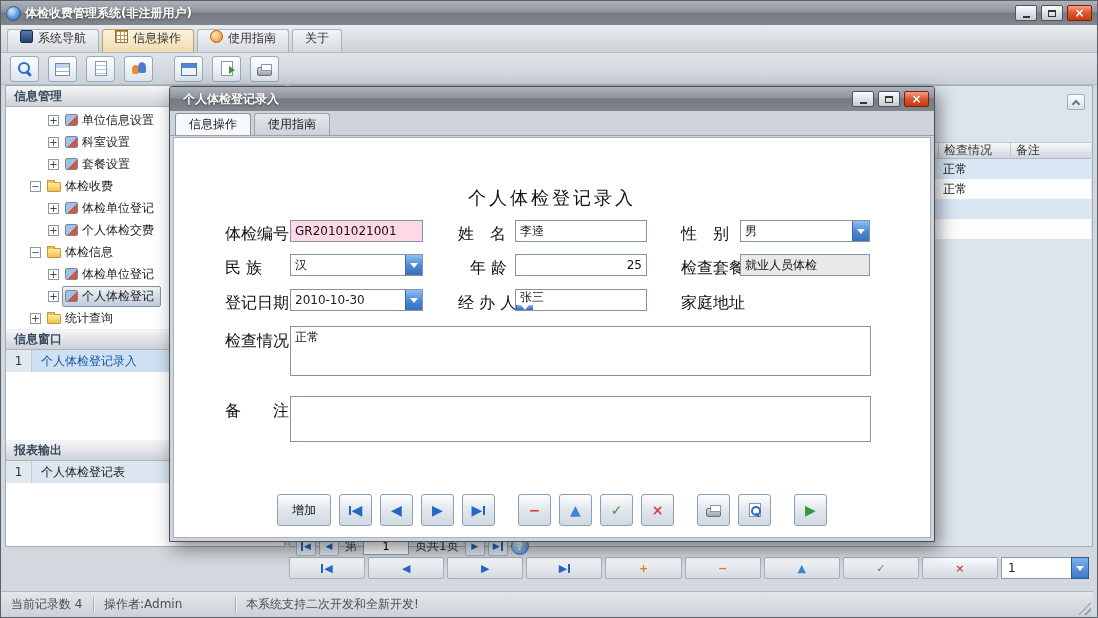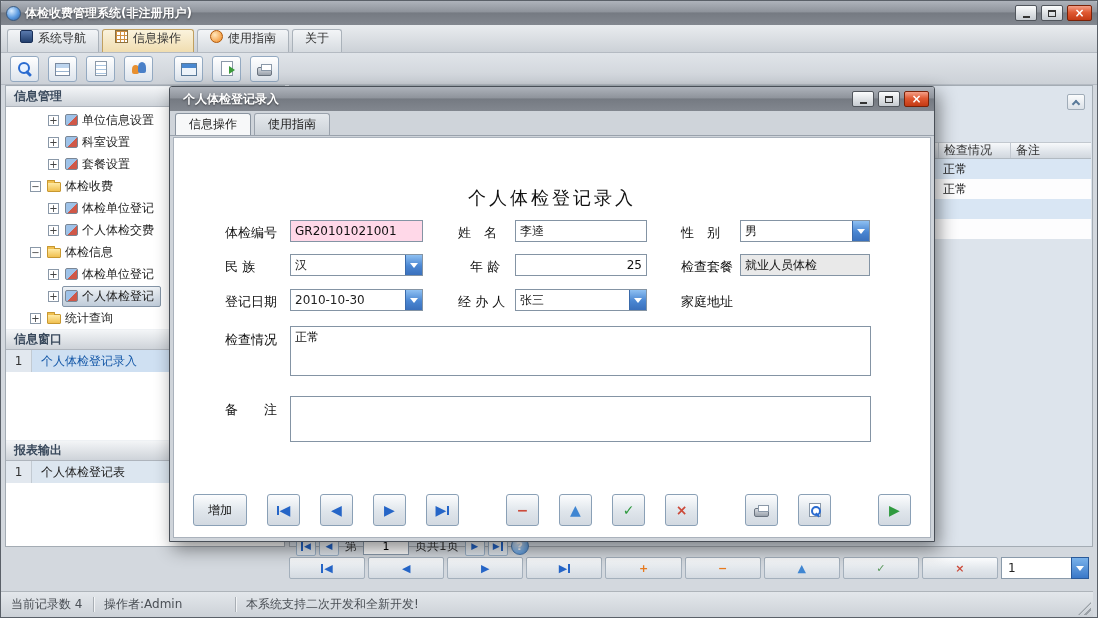--- a/index.html
+++ b/index.html
@@ -145,31 +145,31 @@
   .dlg-titlebar { height:24px; display:flex; align-items:center; gap:4px; padding:0 5px;
     background:linear-gradient(#aeb3bb 0%, #8f949c 45%, #757a82 50%, #82878f 100%); border-radius:2px 2px 0 0; }
   .dlg-title { color:#fff; font-weight:bold; margin-left:8px; text-shadow:0 1px 2px rgba(0,0,0,.5); }
   .dlg-tabs { height:25px; display:flex; align-items:flex-end; padding-left:5px; background:#cfd4da; border-bottom:1px solid #9aa2ac; }
   .dlg-tab { height:22px; display:flex; align-items:center; padding:0 13px; margin-right:3px;
     border:1px solid #9aa2ac; border-bottom:none; border-radius:3px 3px 0 0;
     background:linear-gradient(#e5e9ed,#ccd2d8); }
   .dlg-tab.active { background:#f7f8f9; border-color:#8a94a0; }
   .dlg-body { position:absolute; top:50px; left:3px; right:3px; bottom:3px; background:#fff; border:1px solid #aab2bc; }
   .form-title { position:absolute; top:48px; left:0; right:0; text-align:center; font-size:18px; letter-spacing:3px; color:#111; }
-  .f-label { position:absolute; font-size:13px; color:#111; white-space:nowrap; }
+  .f-label { position:absolute; font-size:16px; color:#111; white-space:nowrap; }
   .f-input { position:absolute; height:22px; border:1px solid #8494a4; font-size:12px; padding:0 4px; font-family:inherit; background:#fff; color:#111; }
   .f-input.pink { background:#ffd8e8; }
   .f-input.ro { background:#e9e9e9; }
   .f-input.num { text-align:right; }
   .combo { position:absolute; height:22px; border:1px solid #8494a4; background:#fff; display:flex; }
   .combo-text { flex:1; display:flex; align-items:center; padding-left:4px; overflow:hidden; white-space:nowrap; }
   .combo-btn { width:17px; flex:0 0 auto; background:linear-gradient(#8ec0f2,#4a86d2 55%,#3a70bc); border-left:1px solid #3a6aaa;
     display:flex; align-items:center; justify-content:center; }
   .f-area { position:absolute; border:1px solid #8494a4; font-family:inherit; font-size:12px; padding:2px 4px; resize:none; color:#111; }
-  .dlg-buttons { position:absolute; left:0; right:0; top:356px; display:flex; justify-content:center; align-items:center; gap:20px; }
+  .dlg-buttons { position:absolute; left:0; right:0; top:356px; display:flex; justify-content:center; align-items:center; gap:8px; }
   .dlg-btn { width:33px; height:32px; border:1px solid #8aa0b6; border-radius:3px; font-size:14px; font-weight:bold;
     background:linear-gradient(#fcfdfe,#dfe5eb 55%,#d2d9e1); display:flex; align-items:center; justify-content:center; }
   .dlg-btn.wide { width:54px; font-size:12px; font-weight:normal; color:#111; }
   .gap8 { width:7px; flex:0 0 auto; }
 </style>
 </head>
 <body>
 
 <div class="app">
 
@@ -454,21 +454,21 @@
       <input class="f-input ro" style="left: 566px; top: 116px; width: 130px;" readonly="" value="就业人员体检">
 
       <span class="f-label" style="left:51px; top:155px;">登记日期</span>
       <div class="combo" style="left:116px; top:151px; width:133px;">
         <span class="combo-text">2010-10-30</span>
         <span class="combo-btn">
             <span class="tri-down"></span>
           </span>
       </div>
       <span class="f-label" style="left:284px; top:155px;">经 办 人</span>
-      <div class="combo" style="left:341px; top:151px; width:132px;">
+      <div class="combo" style="left:341px; top:151px; width:132px;flex-direction:column;">
         <span class="combo-text">张三</span>
         <span class="combo-btn">
             <span class="tri-down"></span>
           </span>
       </div>
       <span class="f-label" style="left:507px; top:155px;">家庭地址</span>
 
       <span class="f-label" style="left:51px; top:193px;">检查情况</span>
       <textarea class="f-area" style="left: 116px; top: 188px; width: 581px; height: 50px;">正常</textarea>
 

